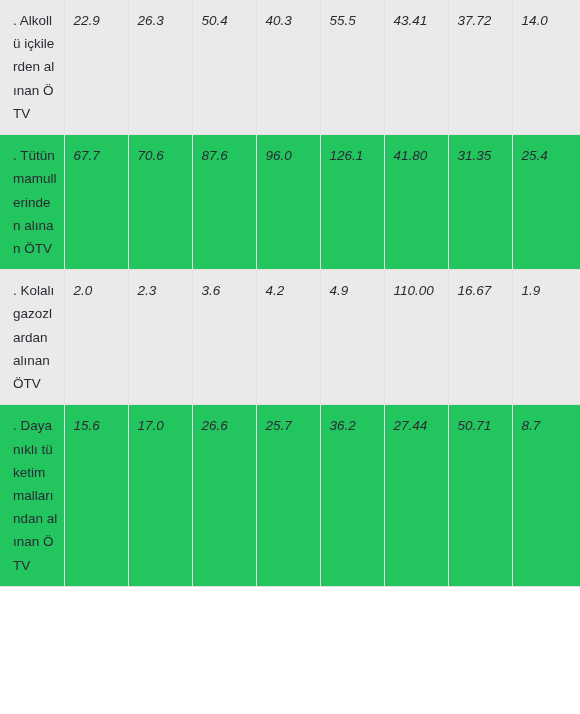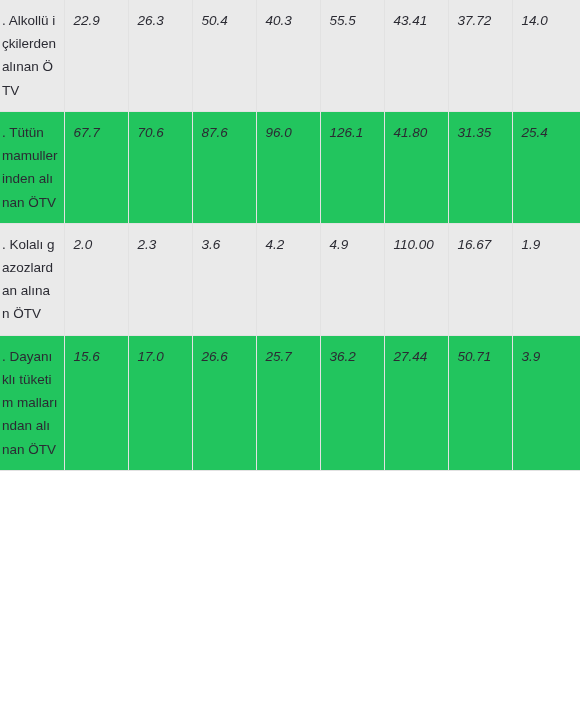--- a/index.html
+++ b/index.html
@@ -35,21 +35,21 @@
     word-break: break-all;
     overflow-wrap: anywhere;
     hyphens: none;
   }
   .data-table td:last-child { border-right: none; }
 
   .data-table tr.row-shaded td { background: #eaeaea; }
   .data-table tr.row-plain  td { background: #22c55e; }
 
   .data-table td.label-cell {
-    padding-left: 2px;
+    padding-left: 13px;
     padding-right: 6px;
   }
   .data-table td.value-cell {
     word-break: normal;
     overflow-wrap: normal;
     white-space: nowrap;
     font-style: italic;
   }
 </style>
 </head>
@@ -103,16 +103,16 @@
       </tr>
       <tr class="row-plain">
         <td class="label-cell">. Dayanıklı tüketim mallarından alınan ÖTV</td>
         <td class="value-cell">15.6</td>
         <td class="value-cell">17.0</td>
         <td class="value-cell">26.6</td>
         <td class="value-cell">25.7</td>
         <td class="value-cell">36.2</td>
         <td class="value-cell">27.44</td>
         <td class="value-cell">50.71</td>
-        <td class="value-cell">3.9</td>
+        <td class="value-cell">8.7</td>
       </tr>
     </tbody>
 </table>
 
 </body></html>

